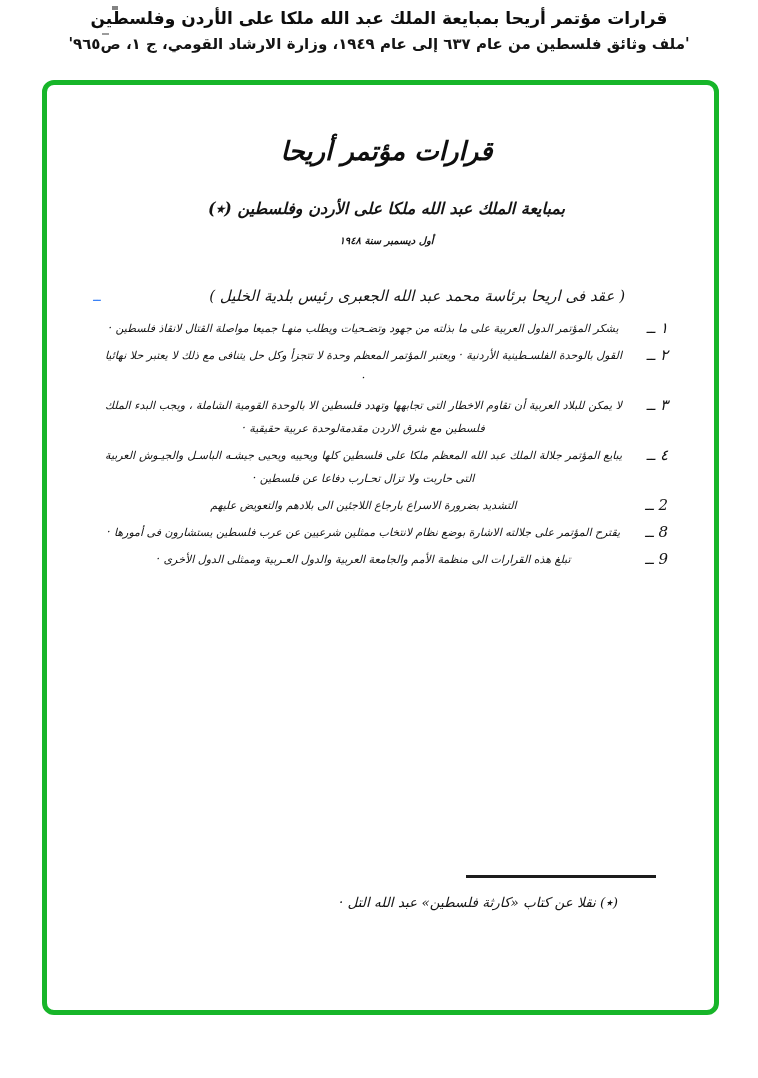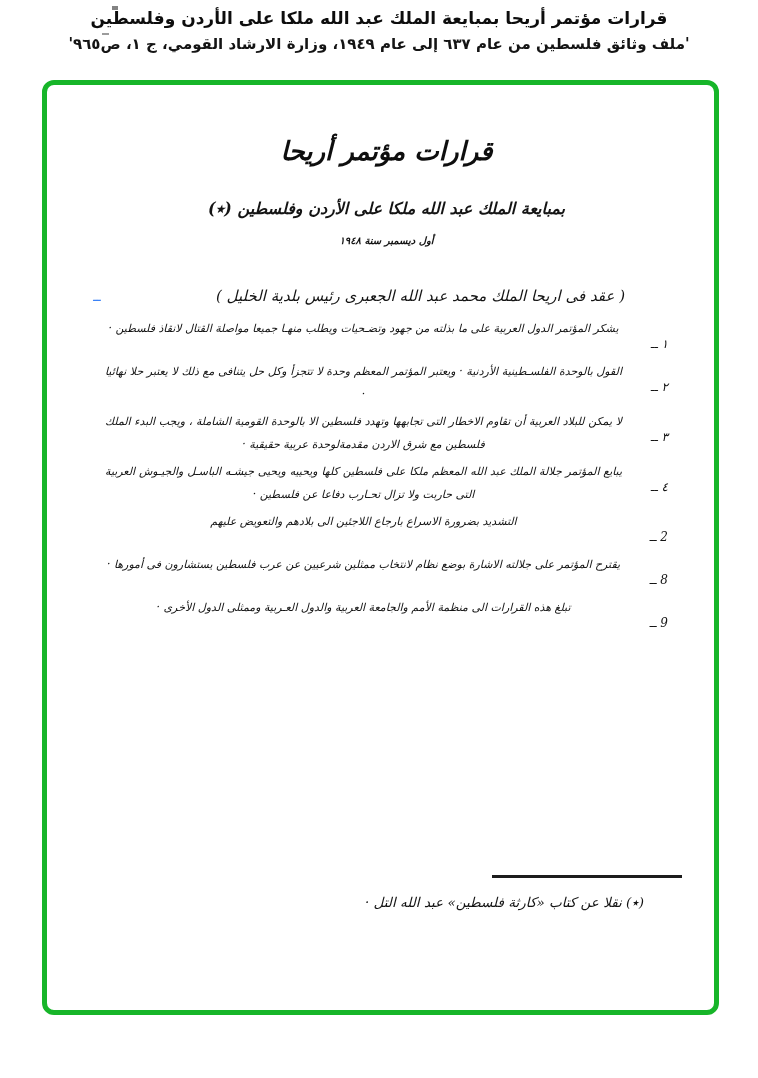--- a/index.html
+++ b/index.html
@@ -83,35 +83,34 @@
     font-family:"DejaVu Serif", serif;
   }
   .res {
     display:flex;
     align-items:flex-start;
     margin-bottom:4px;
   }
   .res-marker {
     flex:0 0 46px;
     white-space:nowrap;
-    font-size:12px;
+    font-size:15px;
     line-height:23px;
-    margin-top:16px;
   }
   .res-text {
     flex:1;
     font-size:11px;
     line-height:23px;
     text-align:justify;
     text-align-last:center;
   }
   .footnote-block {
     position:absolute;
     top:790px;
-    right:32px;
+    right:58px;
     width:440px;
   }
   .footnote-rule {
     width:190px;
     height:3px;
     background:#1c1c1c;
   }
   .footnote-text {
     margin-top:14px;
     text-align:right;
@@ -137,21 +136,21 @@
   <div class="header-title">قرارات مؤتمر أريحا بمبايعة الملك عبد الله ملكا على الأردن وفلسطين</div>
   <div class="header-source">'ملف وثائق فلسطين من عام ٦٣٧ إلى عام ١٩٤٩، وزارة الارشاد القومي، ج ١، ص٩٦٥'</div>
 </div>
 
 <div class="document-frame">
   <div class="doc-title">قرارات مؤتمر أريحا</div>
   <div class="doc-subtitle">بمبايعة الملك عبد الله ملكا على الأردن وفلسطين (٭)</div>
   <div class="doc-date">أول ديسمبر سنة ١٩٤٨</div>
 
   <div class="intro-row">
-    <div class="doc-intro">( عقد فى اريحا الملك محمد عبد الله الجعبرى رئيس بلدية الخليل )</div>
+    <div class="doc-intro">( عقد فى اريحا برئاسة محمد عبد الله الجعبرى رئيس بلدية الخليل )</div>
     <span class="intro-dash">ــ</span>
   </div>
 
   <ol class="resolutions">
     <li class="res">
       <span class="res-marker">١ ــ</span>
       <div class="res-text">يشكر المؤتمر الدول العربية على ما بذلته من جهود وتضـحيات ويطلب منهـا جميعا مواصلة القتال لانقاذ فلسطين ·</div>
     </li>
     <li class="res">
       <span class="res-marker">٢ ــ</span>

